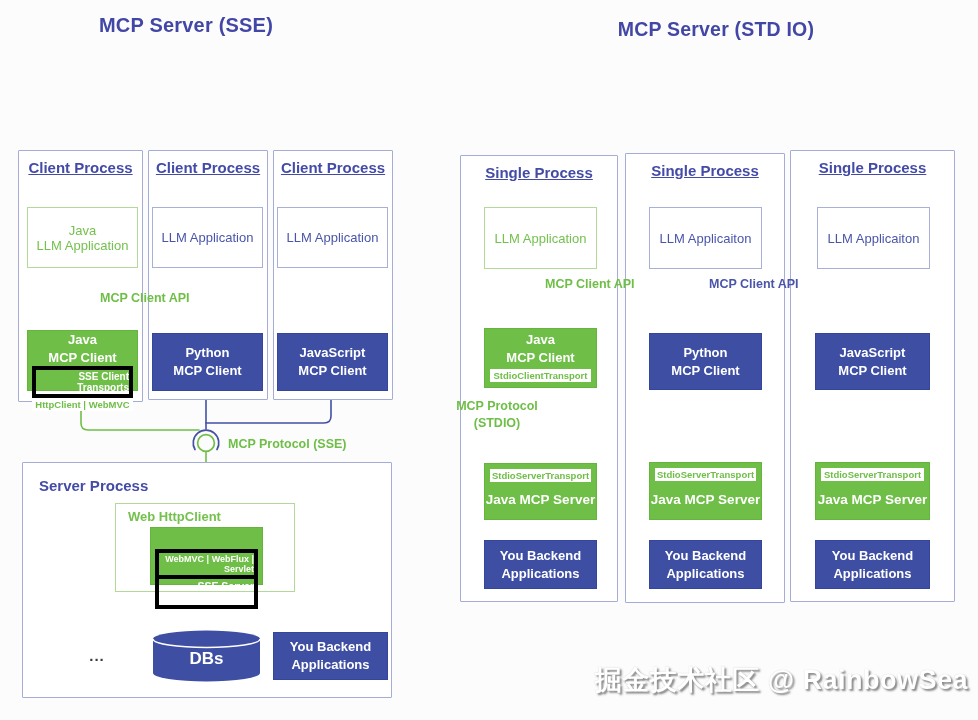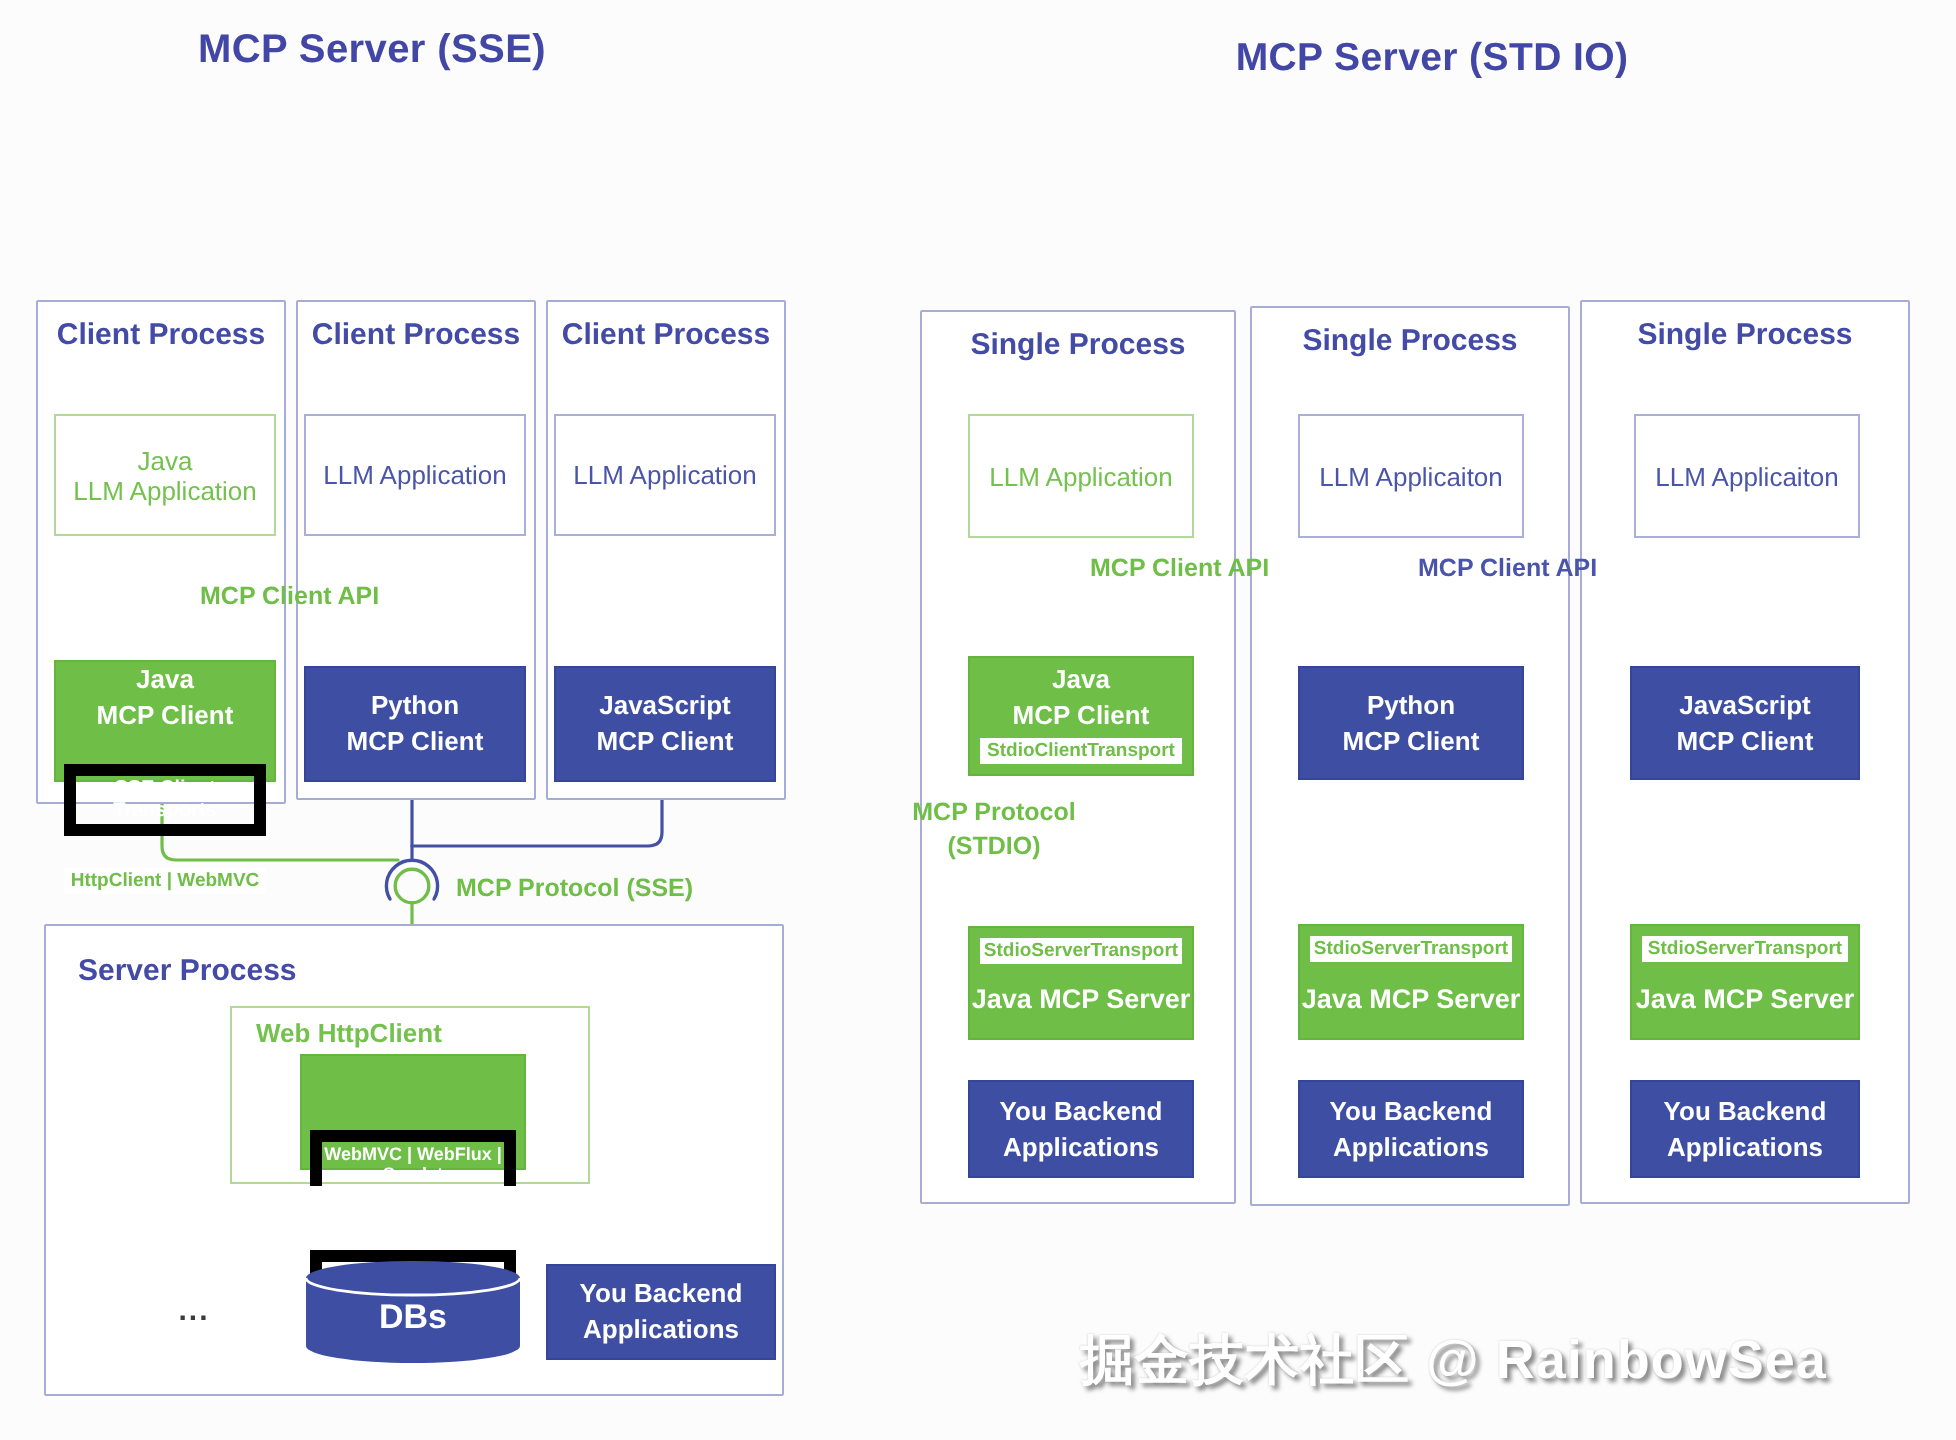--- a/index.html
+++ b/index.html
@@ -14,40 +14,40 @@
   svg.wires{position:absolute;left:0;top:0;pointer-events:none;}
   .abs{position:absolute;box-sizing:border-box;}
   .ctr{display:flex;align-items:center;justify-content:center;text-align:center;}
   .pre{white-space:pre-line;}
   .diagram-title{
     font-size:20px;font-weight:600;color:#4247a6;text-align:center;letter-spacing:.2px;
   }
   .proc-box{border:1.5px solid #a5add7;background:#ffffff;border-radius:1px;}
   .proc-label{
     position:absolute;left:0;right:0;top:8px;text-align:center;
-    font-size:15px;font-weight:600;color:#434ba6;
+    font-size:15px;font-weight:600;color:#434ba6;text-decoration:underline;
   }
   .outline-green{border:1.2px solid #b2d998;background:#ffffff;color:#74c14e;font-size:13px;}
   .outline-indigo{border:1.2px solid #a8b0d9;background:#ffffff;color:#4a55aa;font-size:13px;}
   .fill-green{background:#6fbe47;border:1.5px solid #65b43e;color:#fff;}
   .fill-indigo{background:#3d4ea3;border:1.5px solid #35459b;color:#fff;}
   .stack{display:flex;flex-direction:column;}
   .stack .main{flex:1;display:flex;align-items:center;justify-content:center;
     text-align:center;font-size:13px;font-weight:600;line-height:1.35;}
-  .row-bordered{border:6px solid #000000;color:#ffffff;text-align:center;
-    font-weight:600;margin:16px 4px;padding:1px 0;}
+  .row-bordered{border:4px solid #000000;color:#ffffff;text-align:right;
+    font-weight:600;margin:0 4px;padding:1px 0;}
   .row-white{background:#ffffff;color:#6fbe47;text-align:center;
     font-weight:600;margin:0 4px;padding:1px 0;}
   .lbl-green{color:#6fbe47;font-size:12.5px;font-weight:600;}
   .lbl-indigo{color:#4a55aa;font-size:12.5px;font-weight:600;}
   .srv-label{font-size:15px;font-weight:700;color:#434ba6;}
   .wc-label{font-size:13px;font-weight:600;color:#74c14e;}
   .dots{font-size:15px;font-weight:700;color:#3b3b3b;letter-spacing:1px;}
   .watermark{
-    font-size:27px;font-weight:600;color:#ffffff;text-align:left;
+    font-size:27px;font-weight:600;color:#ffffff;text-align:right;
     text-shadow:2px 2px 2px rgba(125,125,125,.9),0 0 1px rgba(160,160,160,.55);
     letter-spacing:.5px;
   }
 </style>
 </head>
 <body>
 
 <div class="canvas">
 
   <svg class="wires" width="978" height="720" viewBox="0 0 978 720">

